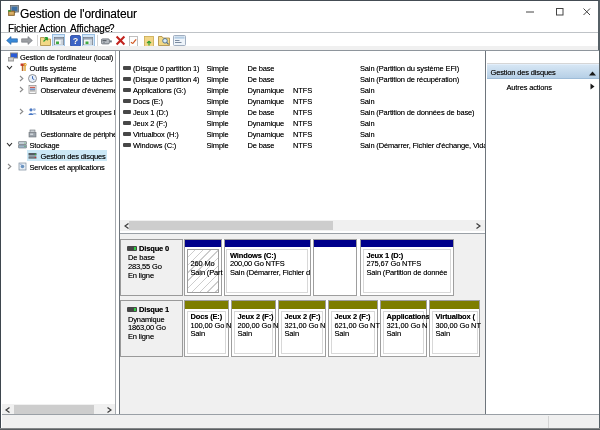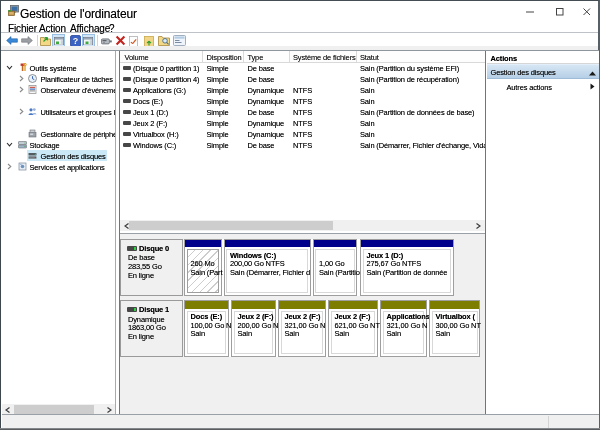--- a/index.html
+++ b/index.html
@@ -146,20 +146,29 @@
       <rect x="1.5" y="1.5" width="10" height="2.2" fill="#b5cde4"></rect>
       <rect x="2" y="5" width="4.5" height="1" fill="#7a8aa0"></rect>
       <rect x="2" y="7" width="6.5" height="1" fill="#7a8aa0"></rect>
     </svg>
   </div>
   <div id="band"></div>
   <div id="panetop"></div>
   <div style="position:absolute; left:1px; top:413px; width:597px; height:1px; background:#9aa0a6; z-index:9;"></div>
 
   <div id="lp">
+      <div class="trow" style="top:0px;">
+        <svg class="ic" style="left:6px;" width="10" height="10" viewBox="0 0 10 10">
+          <rect x="2" y="0.5" width="8" height="6" fill="#8a8a8a"></rect>
+          <rect x="3" y="1.5" width="6" height="4" fill="#2a5bd7"></rect>
+          <rect x="0" y="5" width="6" height="4.5" fill="#9a9a9a"></rect>
+          <rect x="0.8" y="5.8" width="4.4" height="2.6" fill="#cfcfcf"></rect>
+        </svg>
+        <div class="lbl" style="left:18px;">Gestion de l'ordinateur (local)</div>
+      </div>
       <div class="trow" style="top:22px;">
         <svg class="chev" style="left:15.5px;" width="7" height="7" viewBox="0 0 7 7">
           <path d="M2 1 L4.8 3.5 L2 6" stroke="#8a8a8a" stroke-width="1.1" fill="none"></path>
         </svg>
         <svg class="ic" style="left:26px;" width="9" height="9" viewBox="0 0 9 9">
           <circle cx="4.5" cy="4.5" r="4" fill="#e8f0fa" stroke="#7a7a7a" stroke-width="0.8"></circle>
           <path d="M4.5 2.2 L4.5 4.7 L6.3 5.6" stroke="#2255aa" stroke-width="0.9" fill="none"></path>
         </svg>
         <div class="lbl" style="left:38.5px;">Planificateur de tâches</div>
       </div>
@@ -245,31 +254,20 @@
           <path d="M4.5 0.5 L1 3 L4.5 5.5" stroke="#3b3b3b" stroke-width="1.2" fill="none"></path>
         </svg>
         <svg class="sbarrow" style="right:3px; top:2.5px;" width="5" height="6" viewBox="0 0 5 6">
           <path d="M0.5 0.5 L4 3 L0.5 5.5" stroke="#3b3b3b" stroke-width="1.2" fill="none"></path>
         </svg>
         <div class="sbthumb" style="left:12px; top:1px; width:80px; height:9px;"></div>
       </div>
     </div>
 
   <div id="mp">
-      <div style="position:absolute;left:0;top:0;width:365px;height:11.5px;background:#fdfdfd;border-bottom:1px solid #d9d9d9;">
-        <span class="hdrtxt" style="left:4.5px;">Volume</span>
-        <span class="hdrtxt" style="left:86.5px;">Disposition</span>
-        <span class="hdrtxt" style="left:127.5px;">Type</span>
-        <span class="hdrtxt" style="left:173px;">Système de fichiers</span>
-        <span class="hdrtxt" style="left:240px;">Statut</span>
-        <div style="position:absolute;left:82px;top:0;width:1px;height:11px;background:#d9d9d9;"></div>
-        <div style="position:absolute;left:123px;top:0;width:1px;height:11px;background:#d9d9d9;"></div>
-        <div style="position:absolute;left:169px;top:0;width:1px;height:11px;background:#d9d9d9;"></div>
-        <div style="position:absolute;left:236px;top:0;width:1px;height:11px;background:#d9d9d9;"></div>
-      </div>
       <div class="lrow" style="top:11.5px;">
         <div class="vicon"></div>
         <span style="left:13px;">(Disque 0 partition 1)</span>
         <span style="left:86.5px;">Simple</span>
         <span style="left:127.5px;">De base</span>
         <span style="left:173px;"></span>
         <span style="left:240px;">Sain (Partition du système EFI)</span>
       </div>
       <div class="lrow" style="top:22.5px;">
         <div class="vicon"></div>
@@ -359,24 +357,20 @@
         <div class="part" style="left:103.5px;top:0px;width:87px;height:57.5px;">
           <div class="pbar" style="background:#00008b;"></div>
           <div class="" style="position:absolute;left:1.5px;right:1.5px;top:9.5px;bottom:2px;border:1px solid #d8d8d8;">
             <div class="ptxt bold" style="top:0.5px;">Windows  (C:)</div>
             <div class="ptxt" style="top:9.2px;">200,00 Go NTFS</div>
             <div class="ptxt" style="top:17.9px;">Sain (Démarrer, Fichier d</div>
           </div>
         </div>
         <div class="part" style="left:192.5px;top:0px;width:44.5px;height:57.5px;">
           <div class="pbar" style="background:#00008b;"></div>
-          <div class="" style="position:absolute;left:1.5px;right:1.5px;top:9.5px;bottom:2px;border:1px solid #d8d8d8;">
-            <div class="ptxt" style="top:9.2px;">1,00 Go</div>
-            <div class="ptxt" style="top:17.9px;">Sain (Partitio</div>
-          </div>
         </div>
         <div class="part" style="left:240px;top:0px;width:93.5px;height:57.5px;">
           <div class="pbar" style="background:#00008b;"></div>
           <div class="" style="position:absolute;left:1.5px;right:1.5px;top:9.5px;bottom:2px;border:1px solid #d8d8d8;">
             <div class="ptxt bold" style="top:0.5px;">Jeux 1  (D:)</div>
             <div class="ptxt" style="top:9.2px;">275,67 Go NTFS</div>
             <div class="ptxt" style="top:17.9px;">Sain (Partition de donnée</div>
           </div>
         </div>
       </div>
@@ -436,23 +430,20 @@
           <div class="" style="position:absolute;left:1.5px;right:1.5px;top:9.5px;bottom:2px;border:1px solid #d8d8d8;text-align:right;">
             <div class="ptxt bold" style="top:0.5px;">Virtualbox  (</div>
             <div class="ptxt" style="top:9.2px;">300,00 Go NT</div>
             <div class="ptxt" style="top:17.9px;">Sain</div>
           </div>
         </div>
       </div>
     </div>
 
   <div id="rp">
-    <div id="acthead">
-        <span class="t bold" style="left:3.5px; top:3px; font-size:7.5px;">Actions</span>
-      </div>
     <div style="position:absolute; left:0; top:11.5px; width:112px; height:1px; background:#d6d6d6;"></div>
     <div id="actbar">
       <span class="t" style="left:3.5px; top:3.5px; font-size:7.5px; color:#1a1a1a; text-shadow:0 0 0.6px rgba(0,0,0,0.7);">Gestion des disques</span>
       <svg class="abs" style="left:101.5px; top:6px;" width="7" height="5" viewBox="0 0 7 5">
           <path d="M0 4.5 L3.5 0.5 L7 4.5 Z" fill="#1a1a1a"></path>
         </svg>
     </div>
     <div class="t" style="left:19.5px; top:32px; font-size:7.5px;">Autres actions</div>
     <svg class="abs" style="left:103px; top:31.5px;" width="5" height="7" viewBox="0 0 5 7">
         <path d="M0.5 0.5 L4.5 3.5 L0.5 6.5 Z" fill="#1a1a1a"></path>

